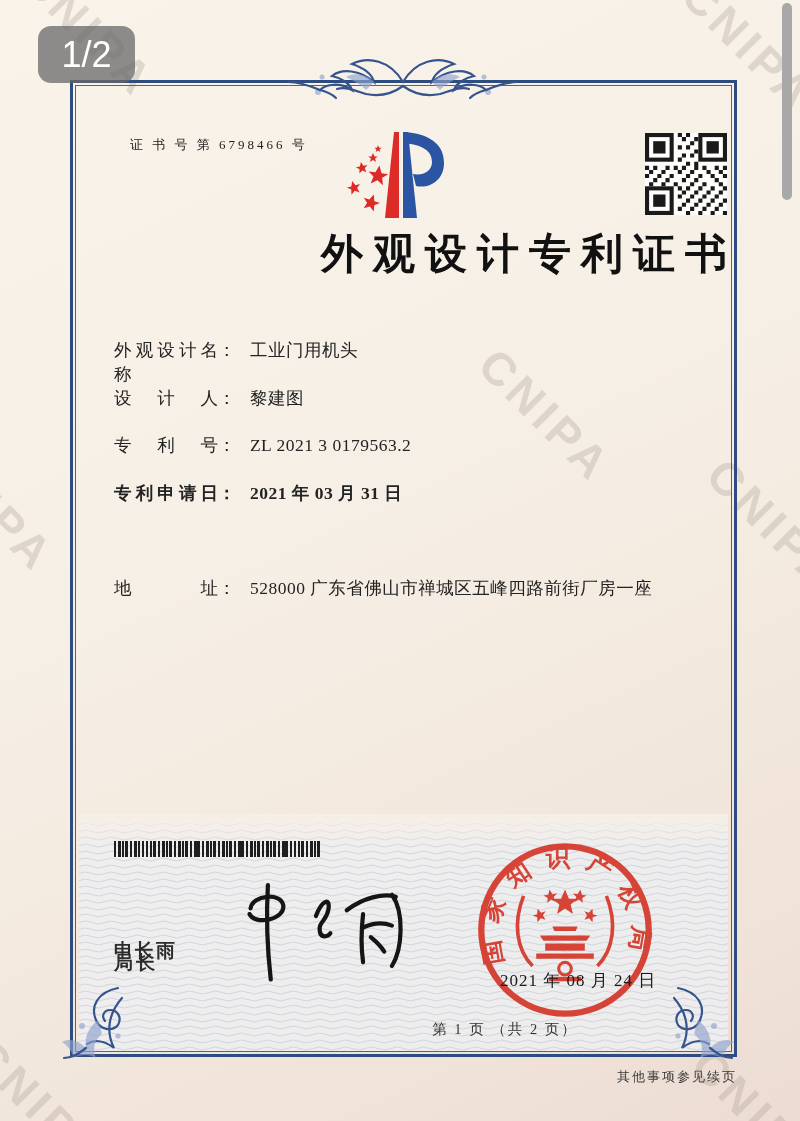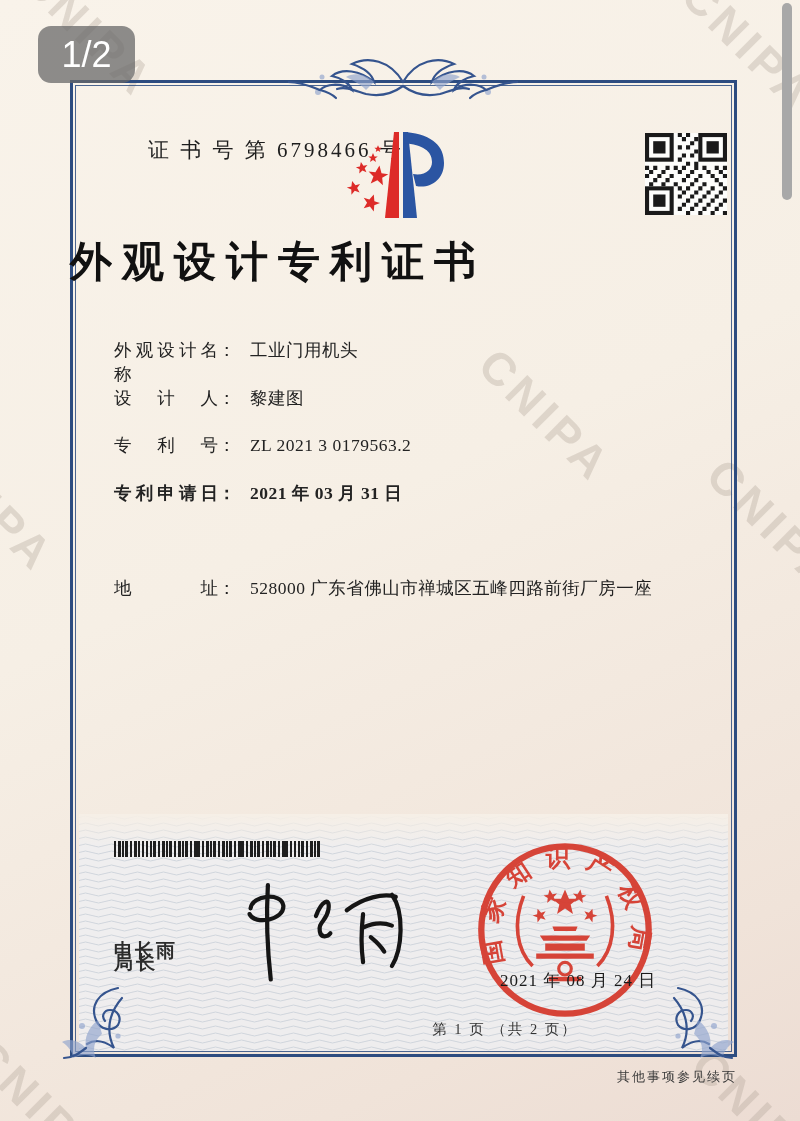--- a/index.html
+++ b/index.html
@@ -11,22 +11,22 @@
       white-space:nowrap;pointer-events:none;}
   .border-outer{position:absolute;left:70px;top:80px;width:661px;height:971px;
       border:3px solid var(--accent_blue,#2d4c80);}
   .border-inner{position:absolute;left:2px;top:2px;right:2px;bottom:2px;
       border:1.5px solid rgba(45,76,128,0.85);}
   .badge{position:absolute;left:38px;top:26px;width:97px;height:57px;border-radius:13px;
       background:var(--badge_bg,rgba(104,104,104,0.75));color:#fff;
       font:400 36px "Liberation Sans",sans-serif;display:flex;align-items:center;justify-content:center;}
   .scroll-thumb{position:absolute;left:782px;top:3px;width:10px;height:197px;border-radius:5px;
       background:var(--scrollbar,#a8a8a8);}
-  .cert-no{position:absolute;left:148px;top:136px;font-size:21px;letter-spacing:3px;color:#1d1d1d;}
-  .title{position:absolute;left:70px;top:234px;width:667px;text-align:left;
+  .cert-no{position:absolute;left:130px;top:136px;font-size:13px;letter-spacing:3px;color:#1d1d1d;}
+  .title{position:absolute;left:70px;top:226px;width:667px;text-align:right;
       font-size:42px;font-weight:700;letter-spacing:10px;color:#111;}
   .field-row{position:absolute;left:114px;width:580px;font-size:17.5px;color:#232323;line-height:24px;}
   .flabel{display:inline-block;width:104px;text-align:justify;text-align-last:justify;
       -moz-text-align-last:justify;vertical-align:top;}
   .fcolon{display:inline-block;vertical-align:top;}
   .fvalue{display:inline-block;margin-left:10px;vertical-align:top;letter-spacing:0.5px;white-space:nowrap;}
   .pair2{position:absolute;left:316px;top:0;}
   .pair2 .flabel{width:100px;}
   .paras{position:absolute;left:112px;top:650px;width:578px;font-size:17.5px;line-height:30.5px;
       color:#2e2a28;text-align:justify;letter-spacing:0.3px;}

